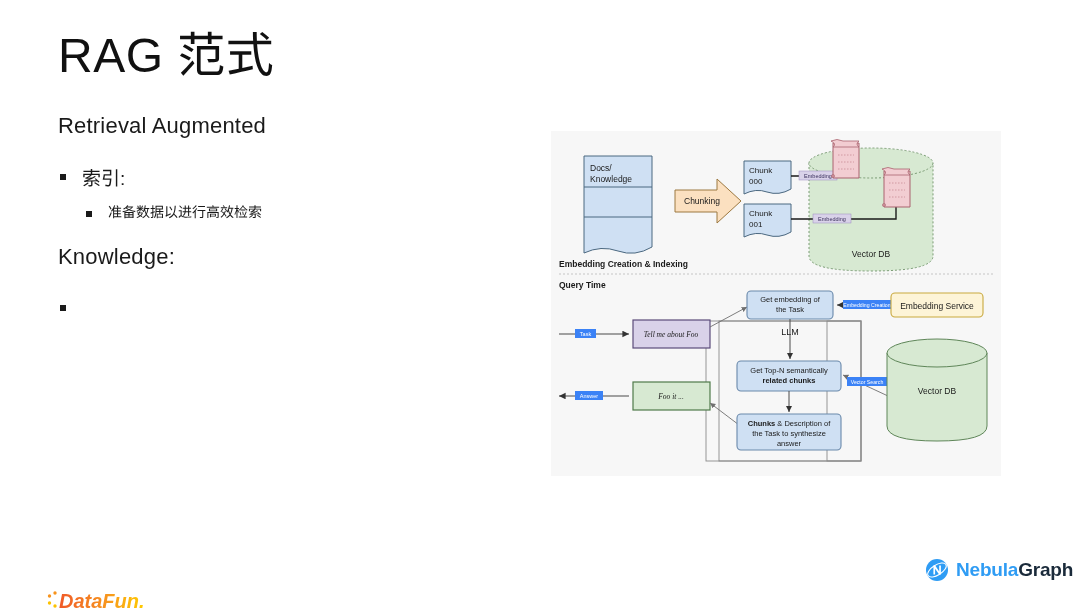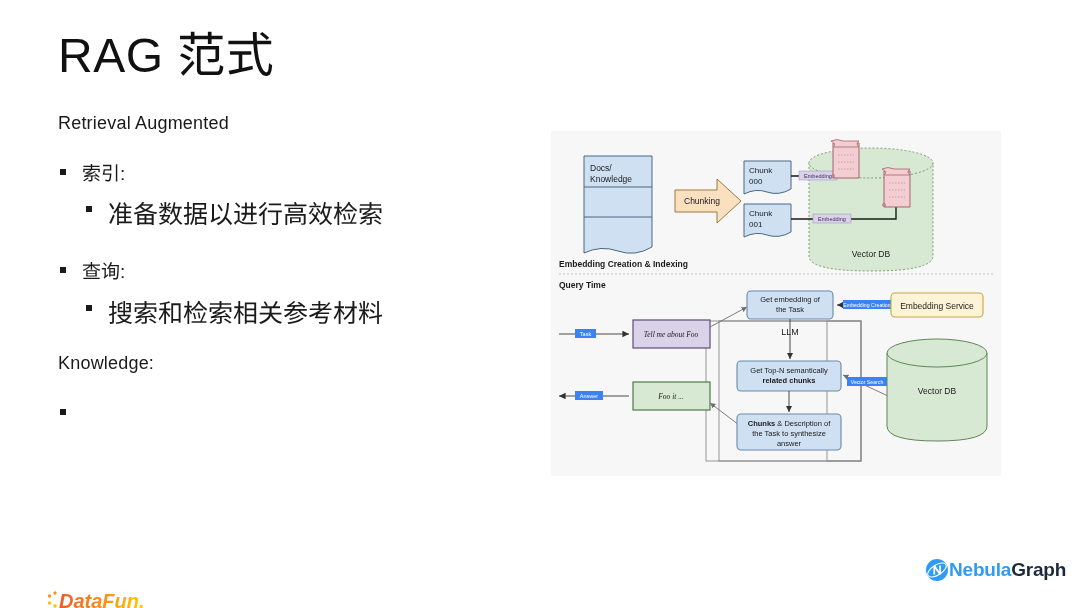--- a/index.html
+++ b/index.html
@@ -29,21 +29,21 @@
   }
   #page-title {
     font-size: 48px;
     font-weight: 400;
     letter-spacing: 0.5px;
     color: #111111;
     margin: 0 0 30px 0;
     line-height: 1.1;
   }
   .subhead {
-    font-size: 18px;
+    font-size: 22px;
     font-weight: 400;
     color: #1a1a1a;
     margin: 0 0 16px 0;
     letter-spacing: 0.2px;
   }
   ul.bullets {
     list-style: none;
     margin: 0;
     padding: 0;
   }
@@ -64,21 +64,21 @@
     height: 6px;
     background: #1a1a1a;
   }
   ul.sub {
     list-style: none;
     margin: 12px 0 0 0;
     padding: 0;
   }
   ul.sub li.lvl2 {
     position: relative;
-    font-size: 25px;
+    font-size: 14px;
     line-height: 1.35;
     color: #1a1a1a;
     padding-left: 26px;
     margin-bottom: 12px;
   }
   ul.sub li.lvl2 > .bullet-mark {
     position: absolute;
     left: 4px;
     top: 8px;
     width: 6px;
@@ -107,20 +107,21 @@
     display: flex;
     align-items: center;
   }
   #nebula-logo {
     position: absolute;
     left: 925px;
     top: 556px;
     height: 28px;
     display: flex;
     align-items: center;
+    gap: 7px;
   }
   .nebula-word {
     font-size: 19px;
     font-weight: 700;
     letter-spacing: -0.2px;
   }
   .nebula-word .nb-a { color: #2f9cf4; }
   .nebula-word .nb-b { color: #1a2a3a; }
 </style>
 </head>
@@ -135,30 +136,20 @@
     <p class="subhead">Retrieval Augmented</p>
 
     <ul class="bullets">
       <li class="lvl1">
         <span class="bullet-mark"></span>
         <span>索引:</span>
         <ul class="sub">
           <li class="lvl2">
             <span class="bullet-mark"></span>
             <span>准备数据以进行高效检索</span>
-          </li>
-        </ul>
-      </li>
-      <li class="lvl1">
-        <span class="bullet-mark"></span>
-        <span>查询:</span>
-        <ul class="sub">
-          <li class="lvl2">
-            <span class="bullet-mark"></span>
-            <span>搜索和检索相关参考材料</span>
           </li>
         </ul>
       </li>
     </ul>
 
     <p class="subhead gap-block">Knowledge:</p>
 
     <ul class="bullets">
       <li class="lvl1">
         <span class="bullet-mark"></span>

